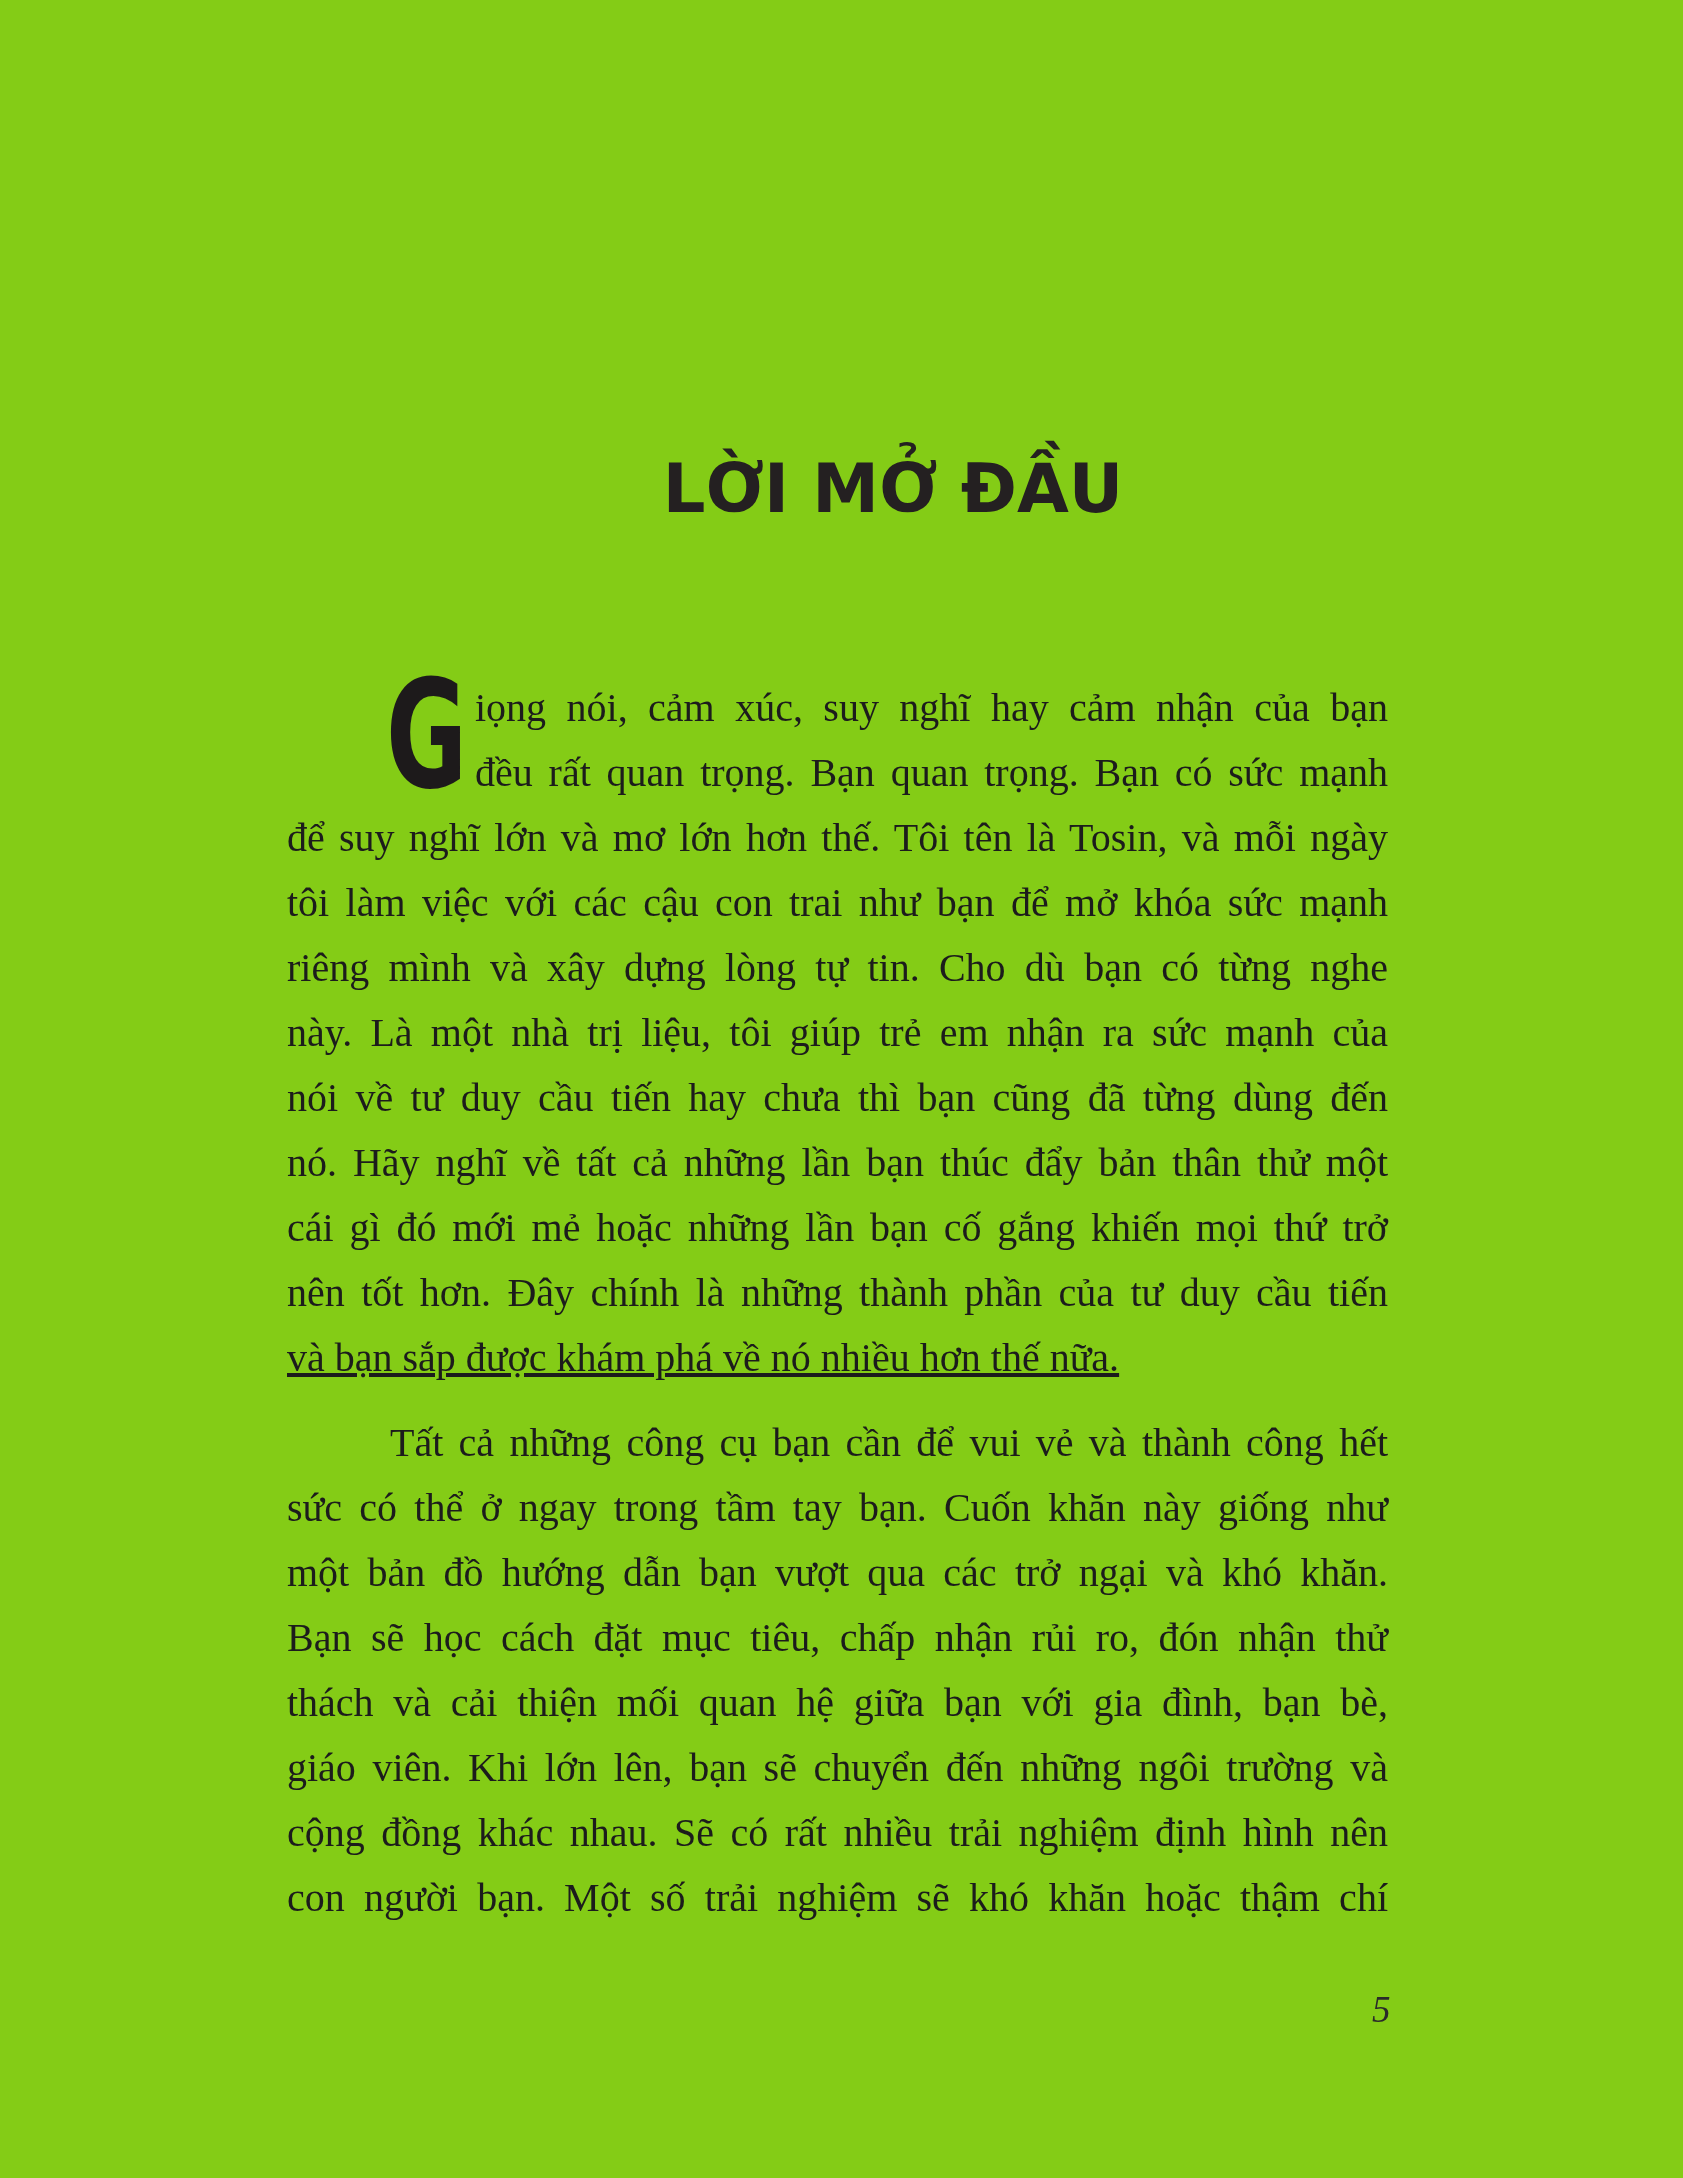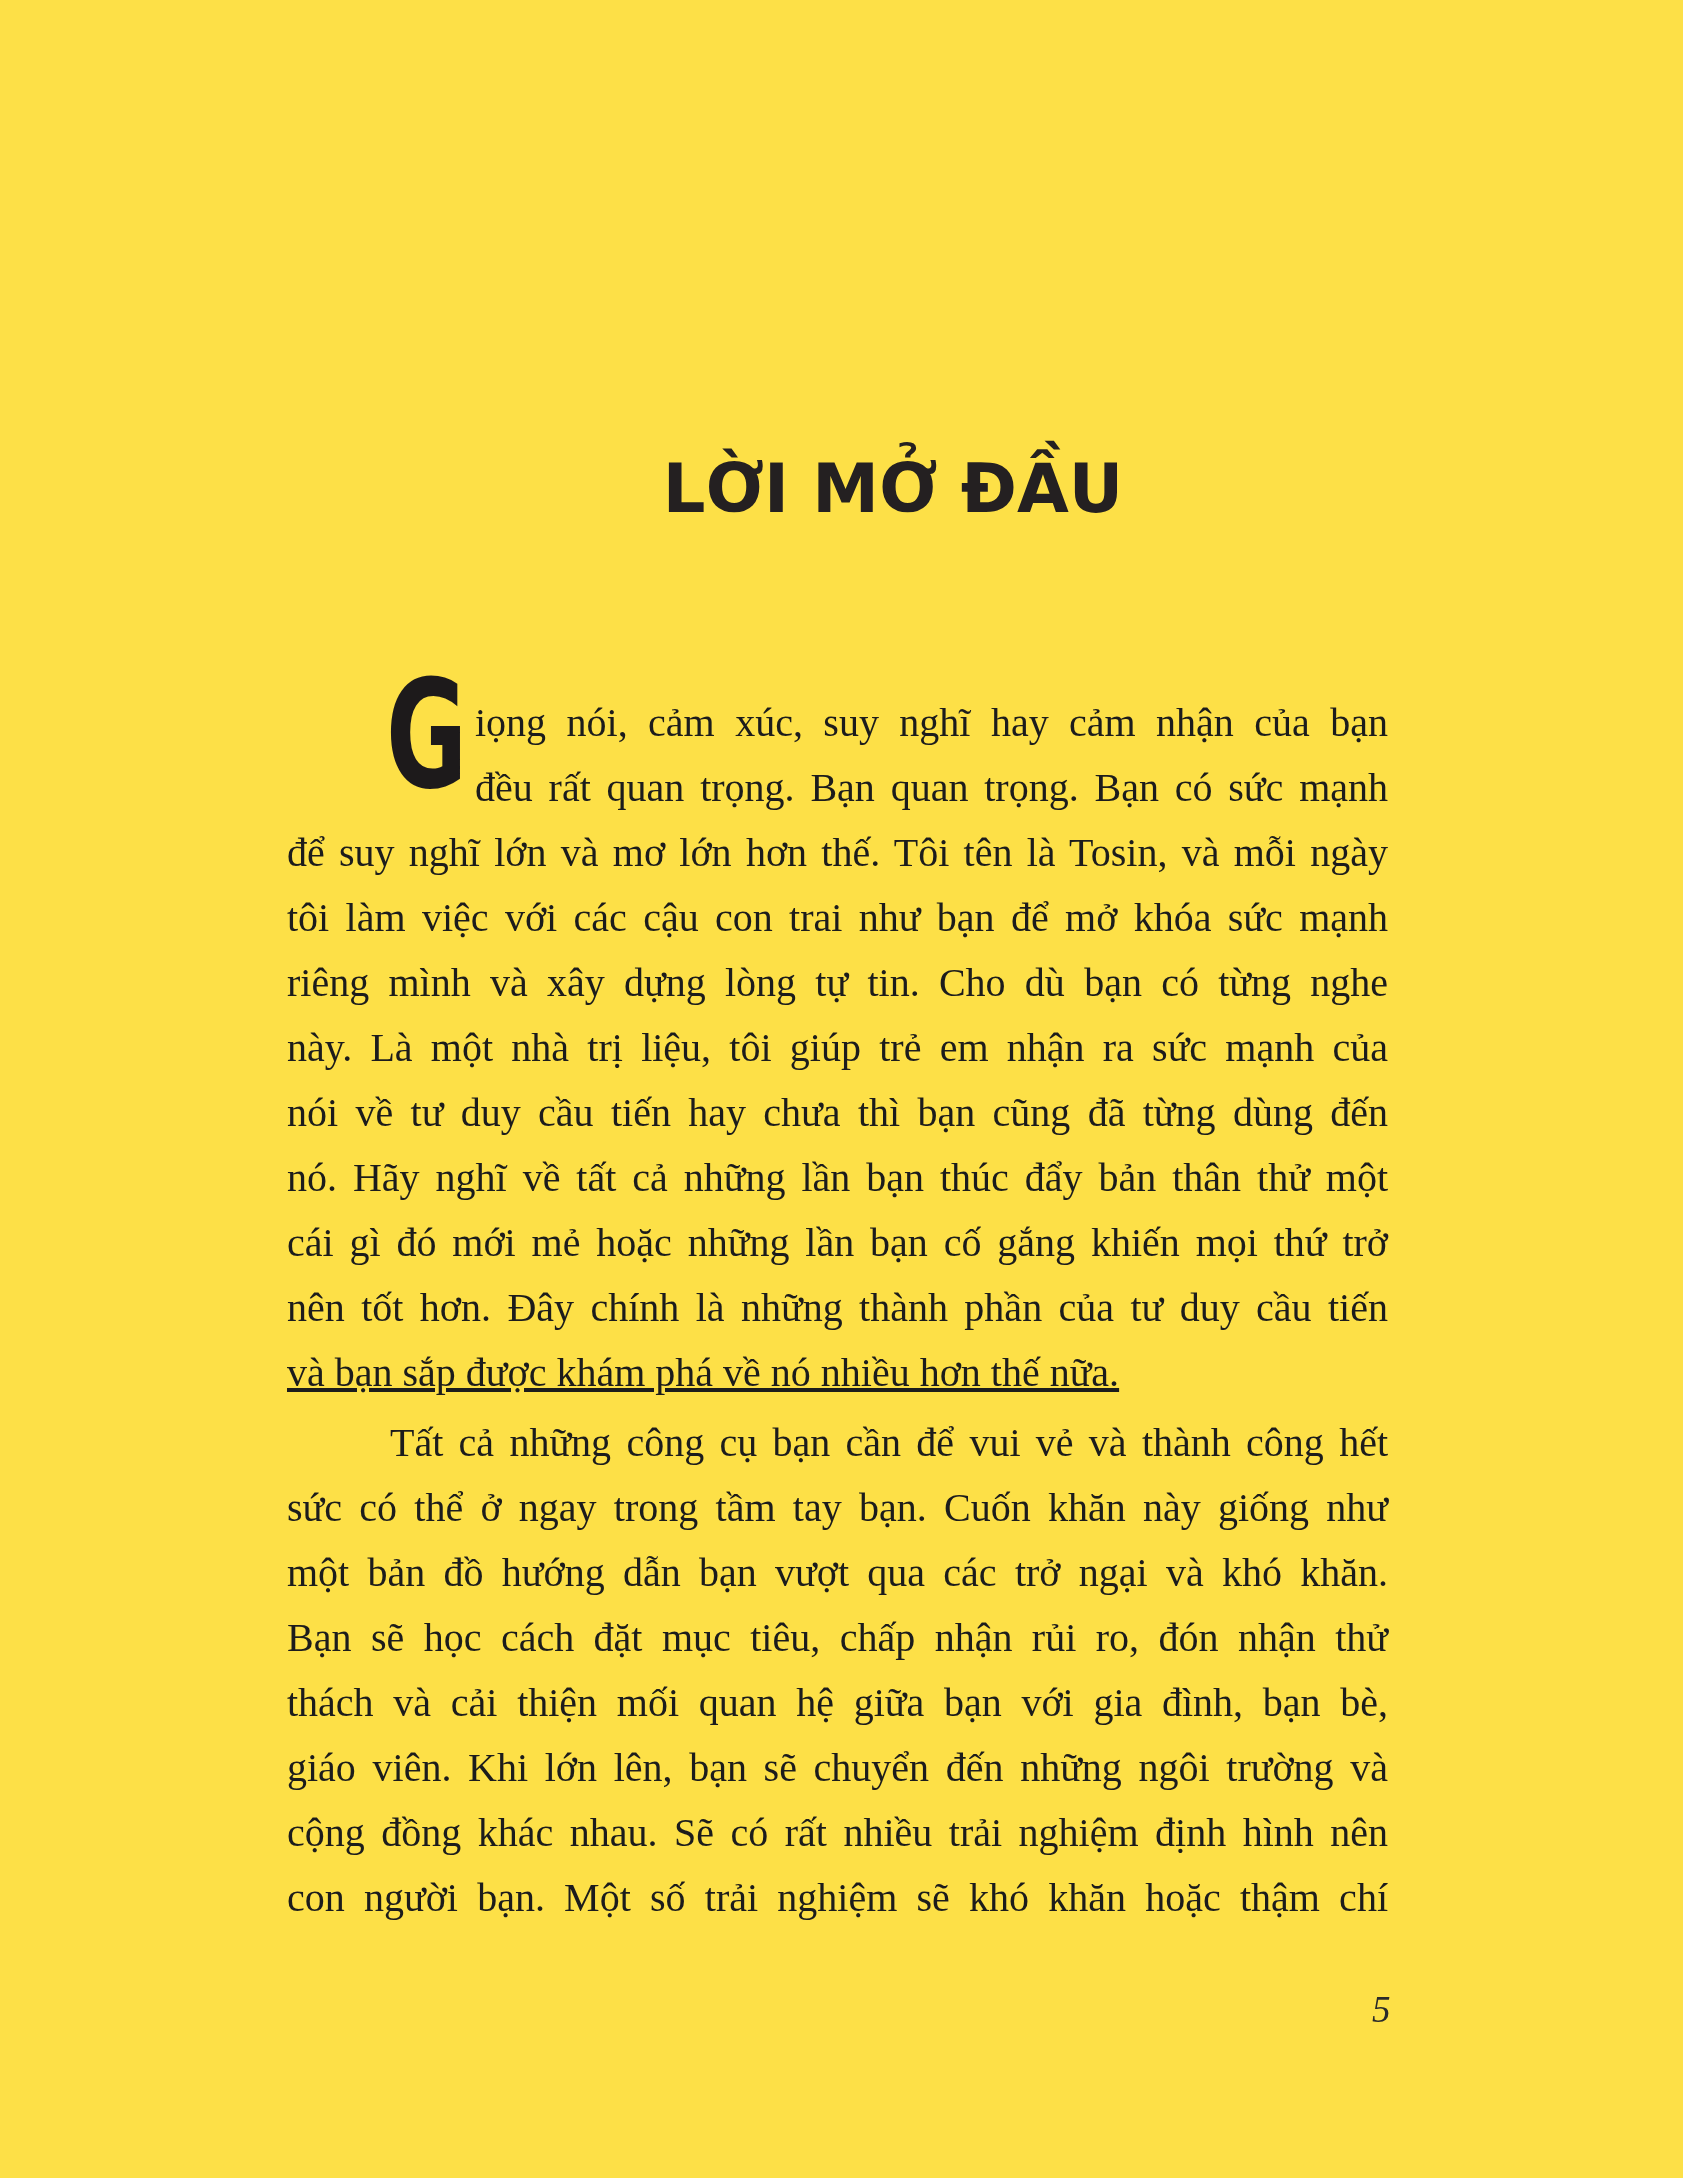--- a/index.html
+++ b/index.html
@@ -4,21 +4,21 @@
 <style>
   html, body {
     margin: 0;
     padding: 0;
     background: #ffffff;
   }
   .page {
     position: relative;
     width: 1683px;
     height: 2178px;
-    background: #fde047;
+    background: #84cc16;
     overflow: hidden;
     font-family: "Liberation Serif", "DejaVu Serif", serif;
   }
   .chapter-title {
     position: absolute;
     top: 404px;
     left: 893px;
     transform: translateX(-50%);
     white-space: nowrap;
     font-family: "DejaVu Sans", "Liberation Sans", sans-serif;
@@ -41,21 +41,21 @@
     transform-origin: left top;
   }
   .body-block {
     position: absolute;
     left: 287px;
     width: 1101px;
     font-size: 40px;
     line-height: 65px;
     color: #1c1c1c;
   }
-  .para-1 { top: 690px; }
+  .para-1 { top: 675px; }
   .para-2 { top: 1410px; }
   .dropcap-lines { margin-left: 188px; width: 913px; }
   .line {
     text-align: justify;
     text-align-last: justify;
   }
   .line.flush-left {
     text-align: left;
     text-align-last: left;
     text-decoration: underline;

